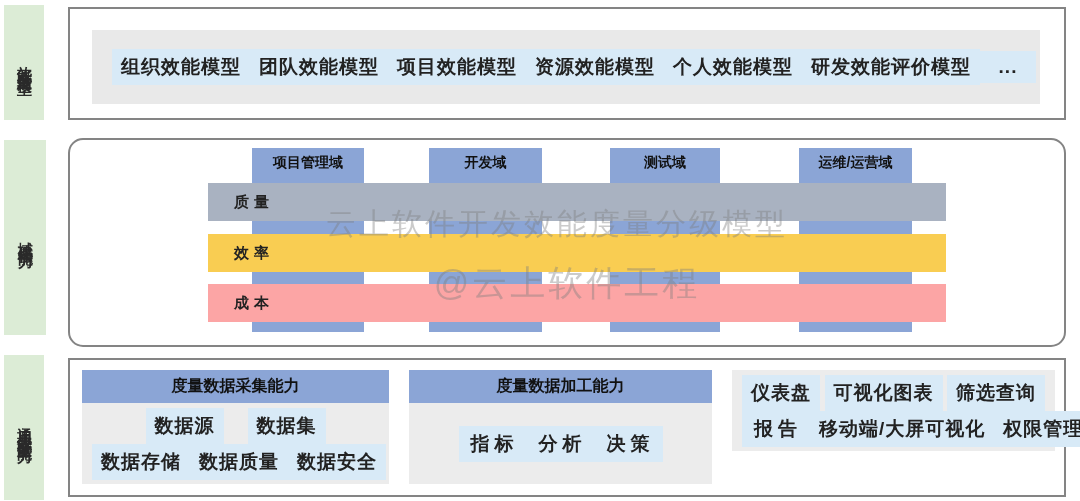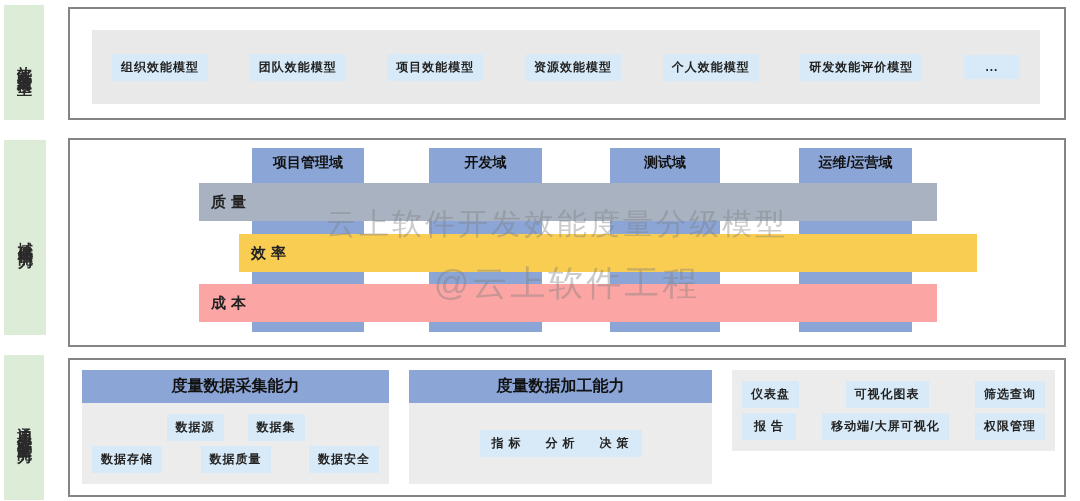--- a/index.html
+++ b/index.html
@@ -10,42 +10,42 @@
   
   .side-label{position:absolute;background:#dcecd6;display:flex;align-items:center;justify-content:center;
       writing-mode:vertical-rl;text-orientation:upright;font-weight:700;font-size:15px;letter-spacing:3px;color:#2a2a2a;}
   #label-models{left:4px;top:5px;width:40px;height:115px;}
   #label-domains{left:4px;top:140px;width:42px;height:195px;}
   #label-general{left:4px;top:355px;width:40px;height:145px;}
 
   
   .panel{position:absolute;left:68px;background:#fff;border:2px solid #848484;box-sizing:border-box;}
   #panel-models{top:7px;width:998px;height:113px;}
-  #panel-domains{top:138px;width:998px;height:209px;}
+  #panel-domains{top:138px;width:998px;height:209px;border-radius:15px;}
   #panel-general{top:358px;width:998px;height:139px;}
 
   
   .tray{position:absolute;left:22px;top:21px;width:948px;height:74px;background:#e9e9e9;
       display:flex;align-items:center;justify-content:space-between;padding:0 20px;box-sizing:border-box;}
-  .chip{background:#d8eaf7;font-size:12px;font-weight:700;color:#222;padding:5px 9px;
+  .chip{background:#d8eaf7;font-size:19px;font-weight:700;color:#222;padding:5px 9px;
       letter-spacing:1px;white-space:nowrap;}
   .chip-dots{min-width:38px;text-align:center;}
 
   
   .vcol{position:absolute;top:8px;height:184px;background:#8ba5d6;z-index:1;}
   .vcol-header{height:30px;display:flex;align-items:center;justify-content:center;
       font-size:14px;font-weight:700;color:#111;white-space:nowrap;}
   #col-0{left:182px;width:112px;} #col-1{left:359px;width:113px;}
   #col-2{left:540px;width:110px;} #col-3{left:729px;width:113px;}
 
   
-  .band{position:absolute;left:129px;width:738px;height:38px;display:flex;align-items:center;
-      padding-left:12px;box-sizing:border-box;font-size:15px;font-weight:700;letter-spacing:5px;color:#222;z-index:2;}
+  .band{position:absolute;left:138px;width:738px;height:38px;display:flex;align-items:center;
+      padding-left:26px;box-sizing:border-box;font-size:15px;font-weight:700;letter-spacing:5px;color:#222;z-index:2;}
   #band-0{top:43px;background:#a9b2c1;}
-  #band-1{top:94px;background:#f9cd52;margin-left:40px;}
+  #band-1{top:94px;background:#f9cd52;}
   #band-2{top:144px;background:#fca5a5;font-family:Liberation Mono, monospace;}
 
   
   .watermark{position:absolute;left:50%;transform:translateX(-50%);color:rgba(125,125,125,.40);
       white-space:nowrap;z-index:3;font-weight:400;text-align:right;}
   #wm-1{top:64px;font-size:30px;letter-spacing:3px;margin-left:-10px;}
   #wm-2{top:120px;font-size:35px;letter-spacing:3px;}
 
   
   .card{position:absolute;top:10px;height:114px;}

